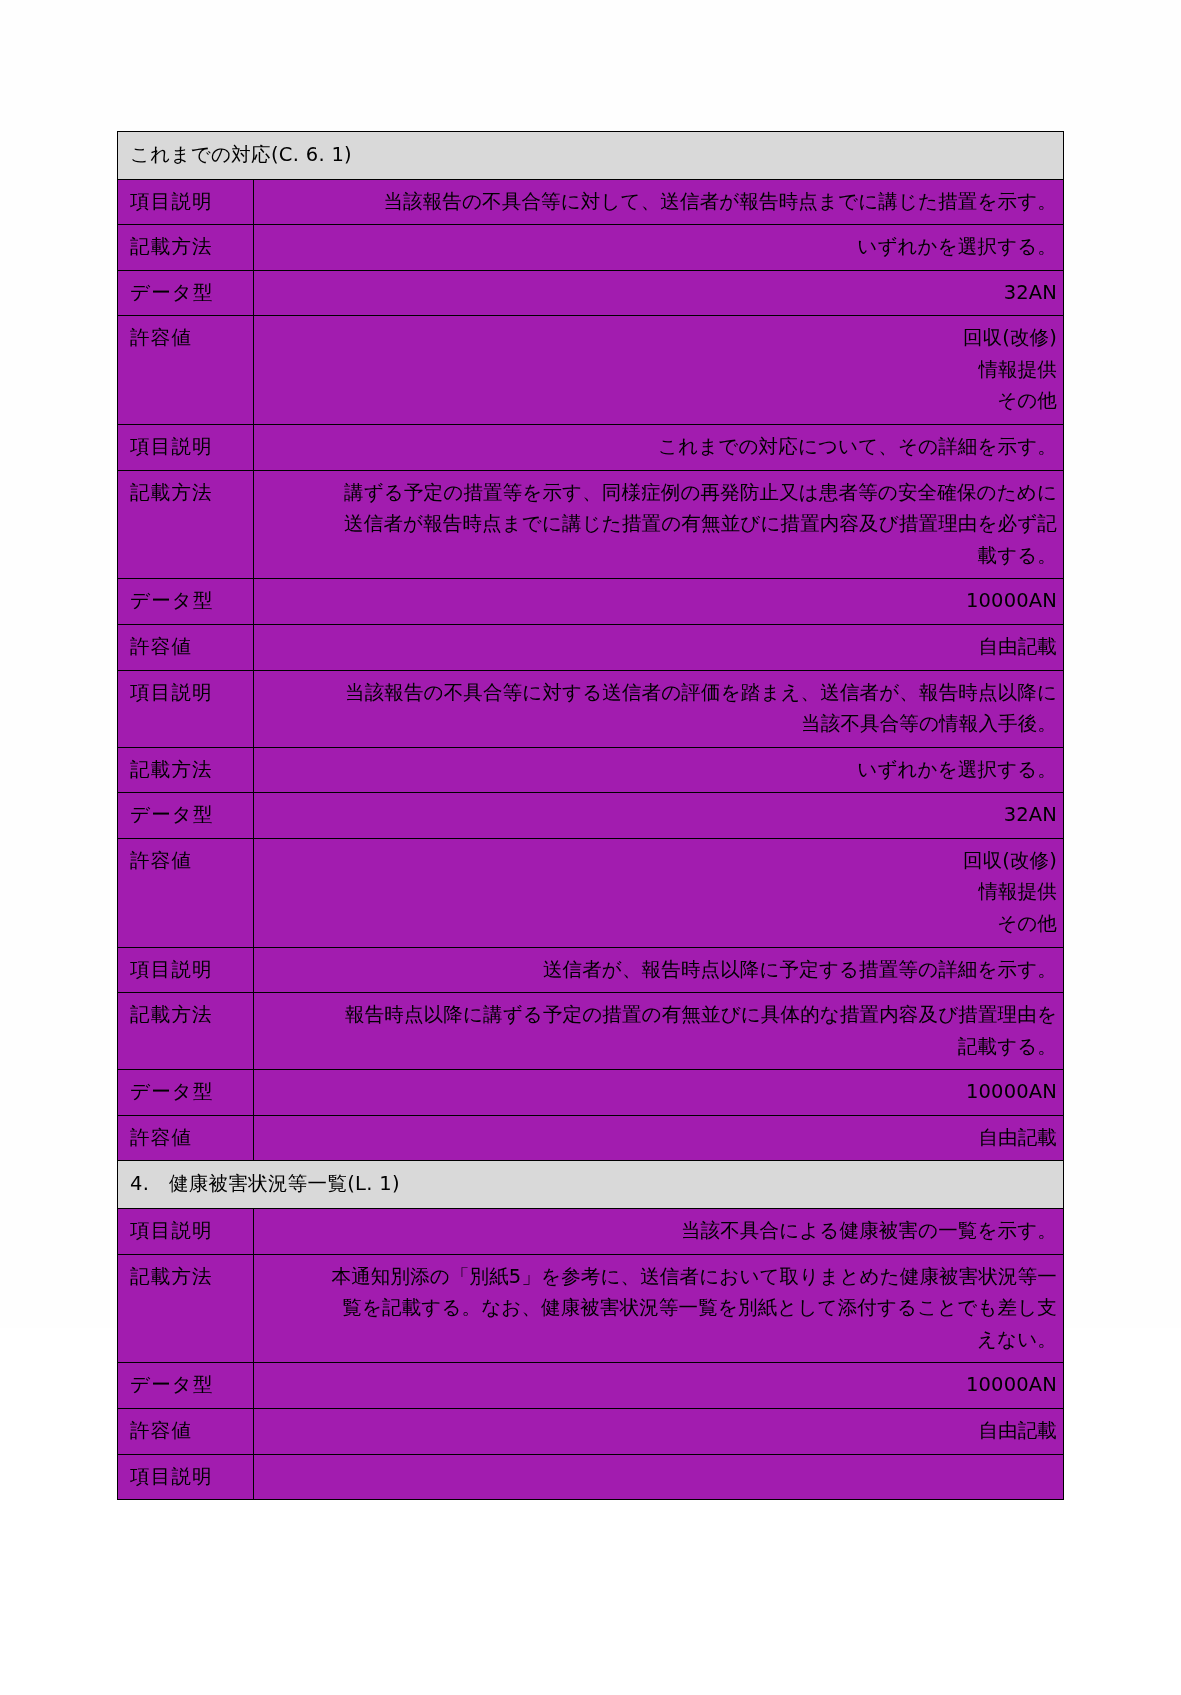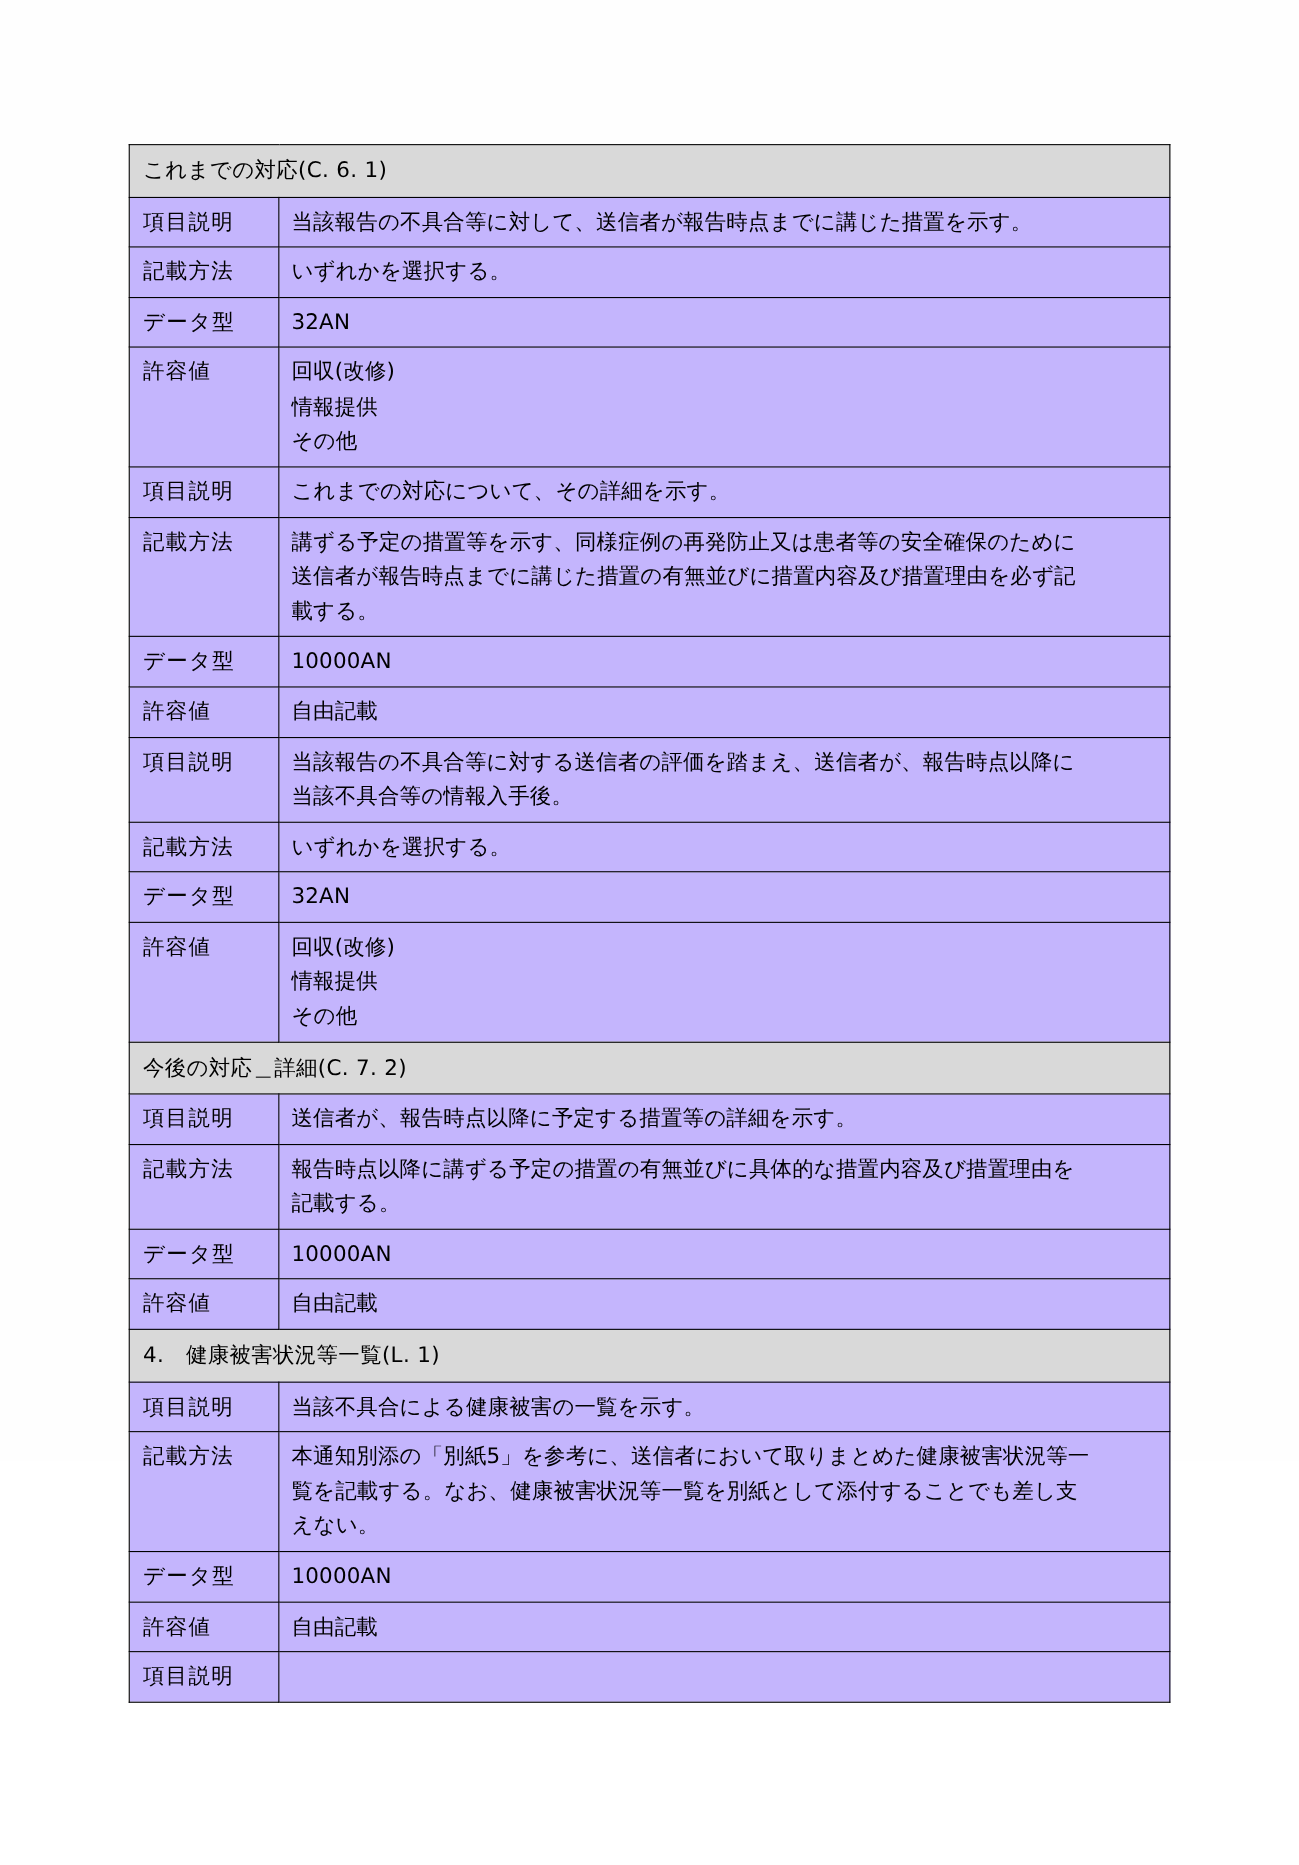--- a/index.html
+++ b/index.html
@@ -39,21 +39,21 @@
   .doc-table col.col-label { width: 136px; }
   .doc-table col.col-value { width: 810px; }
 
   .doc-table td {
     border: 1.6px solid #000000;
     vertical-align: top;
     font-size: 19.5px;
     line-height: 1.62;
     letter-spacing: 0.2px;
     padding: 6px 9px 7px 9px;
-    background: #c4b5fd;
+    background: #a21caf;
   }
 
   
   tr.section-row > td.section-cell {
     background: #d9d9d9;
     padding: 7px 9px 8px 12px;
     font-size: 19.5px;
     letter-spacing: 0.3px;
   }
 
@@ -61,20 +61,21 @@
     padding-left: 12px;
     padding-right: 6px;
     white-space: nowrap;
     letter-spacing: 1.2px;
   }
 
   td.value-cell {
     padding-left: 11px;
     padding-right: 6px;
     letter-spacing: 0.15px;
+    text-align: right;
   }
 
   td.value-cell .ln {
     display: block;
     white-space: pre;
   }
 
   
   td.value-cell.single { height: 23px; }
 </style>
@@ -163,23 +164,20 @@
           </td>
         </tr>
         <tr>
           <td class="label-cell">許容値</td>
           <td class="value-cell">
             <span class="ln">回収(改修)</span>
             <span class="ln">情報提供</span>
             <span class="ln">その他</span>
           </td>
         </tr>
-        <tr class="section-row">
-          <td class="section-cell" colspan="2">今後の対応＿詳細(C. 7. 2)</td>
-        </tr>
         <tr>
           <td class="label-cell">項目説明</td>
           <td class="value-cell single">
             <span class="ln">送信者が、報告時点以降に予定する措置等の詳細を示す。</span>
           </td>
         </tr>
         <tr>
           <td class="label-cell">記載方法</td>
           <td class="value-cell">
             <span class="ln">報告時点以降に講ずる予定の措置の有無並びに具体的な措置内容及び措置理由を</span>

